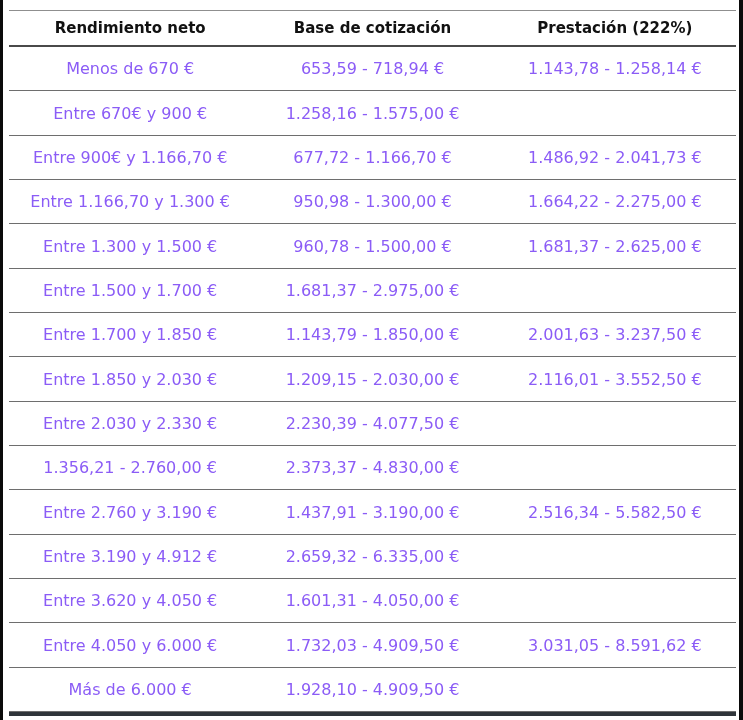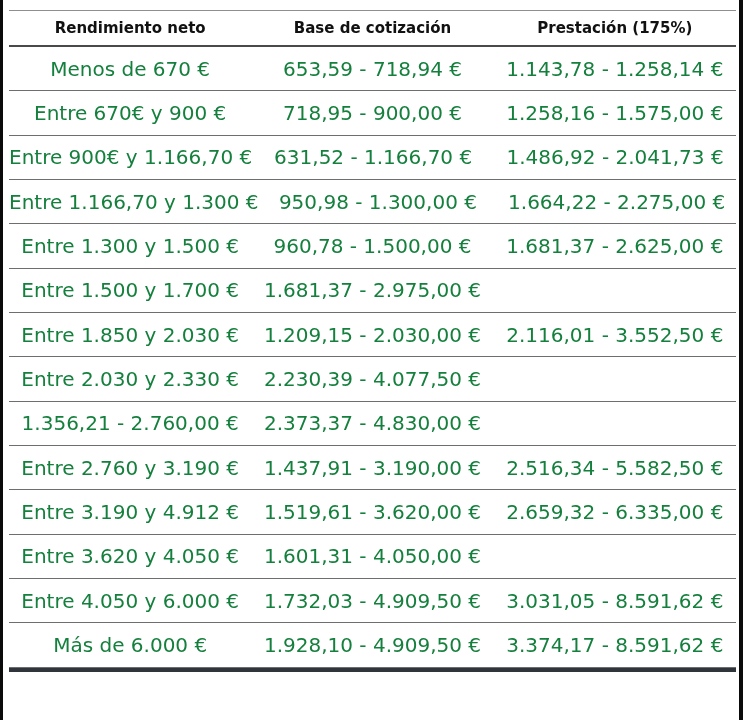--- a/index.html
+++ b/index.html
@@ -44,80 +44,84 @@
     height: 34px;
     border-top: 1px solid #8f8f8f;
     border-bottom: 2px solid #4a4a4a;
     font-size: 15px;
     font-weight: bold;
     color: #111111;
   }
   .data-row {
     height: 43.35px;
     border-bottom: 1px solid #6e6e6e;
-    font-size: 20px;
-    color: #15803d;
+    font-size: 16px;
+    color: #8b5cf6;
   }
   .data-row:last-of-type {
     border-bottom: 1px solid #8a8a8a;
   }
   .bottom-bar {
     height: 4px;
     background: #2f353a;
   }
 </style>
 </head>
 <body>
 
 <div class="edge-strip left"></div>
 <div class="edge-strip right"></div>
 
 <div class="rates-table">
 
   <div class="t-row header-row">
     <div class="cell">Rendimiento neto</div>
     <div class="cell">Base de cotización</div>
-    <div class="cell">Prestación (175%)</div>
+    <div class="cell">Prestación (222%)</div>
   </div>
 
   <div class="t-row data-row">
     <div class="cell">Menos de 670 €</div>
     <div class="cell">653,59 - 718,94 €</div>
     <div class="cell">1.143,78 - 1.258,14 €</div>
   </div>
 
   <div class="t-row data-row">
     <div class="cell">Entre 670€ y 900 €</div>
-    <div class="cell">718,95 - 900,00 €</div>
     <div class="cell">1.258,16 - 1.575,00 €</div>
   </div>
 
   <div class="t-row data-row">
     <div class="cell">Entre 900€ y 1.166,70 €</div>
-    <div class="cell">631,52 - 1.166,70 €</div>
+    <div class="cell">677,72 - 1.166,70 €</div>
     <div class="cell">1.486,92 - 2.041,73 €</div>
   </div>
 
   <div class="t-row data-row">
     <div class="cell">Entre 1.166,70 y 1.300 €</div>
     <div class="cell">950,98 - 1.300,00 €</div>
     <div class="cell">1.664,22 - 2.275,00 €</div>
   </div>
 
   <div class="t-row data-row">
     <div class="cell">Entre 1.300 y 1.500 €</div>
     <div class="cell">960,78 - 1.500,00 €</div>
     <div class="cell">1.681,37 - 2.625,00 €</div>
   </div>
 
   <div class="t-row data-row">
     <div class="cell">Entre 1.500 y 1.700 €</div>
     <div class="cell">1.681,37 - 2.975,00 €</div>
   </div>
 
+  <div class="t-row data-row">
+    <div class="cell">Entre 1.700 y 1.850 €</div>
+    <div class="cell">1.143,79 - 1.850,00 €</div>
+    <div class="cell">2.001,63 - 3.237,50 €</div>
+  </div>
 
   <div class="t-row data-row">
     <div class="cell">Entre 1.850 y 2.030 €</div>
     <div class="cell">1.209,15 - 2.030,00 €</div>
     <div class="cell">2.116,01 - 3.552,50 €</div>
   </div>
 
   <div class="t-row data-row">
     <div class="cell">Entre 2.030 y 2.330 €</div>
     <div class="cell">2.230,39 - 4.077,50 €</div>
@@ -129,36 +133,34 @@
   </div>
 
   <div class="t-row data-row">
     <div class="cell">Entre 2.760 y 3.190 €</div>
     <div class="cell">1.437,91 - 3.190,00 €</div>
     <div class="cell">2.516,34 - 5.582,50 €</div>
   </div>
 
   <div class="t-row data-row">
     <div class="cell">Entre 3.190 y 4.912 €</div>
-    <div class="cell">1.519,61 - 3.620,00 €</div>
     <div class="cell">2.659,32 - 6.335,00 €</div>
   </div>
 
   <div class="t-row data-row">
     <div class="cell">Entre 3.620 y 4.050 €</div>
     <div class="cell">1.601,31 - 4.050,00 €</div>
   </div>
 
   <div class="t-row data-row">
     <div class="cell">Entre 4.050 y 6.000 €</div>
     <div class="cell">1.732,03 - 4.909,50 €</div>
     <div class="cell">3.031,05 - 8.591,62 €</div>
   </div>
 
   <div class="t-row data-row">
     <div class="cell">Más de 6.000 €</div>
     <div class="cell">1.928,10 - 4.909,50 €</div>
-    <div class="cell">3.374,17 - 8.591,62 €</div>
   </div>
 
   <div class="bottom-bar"></div>
 
 </div>
 
 </body></html>

